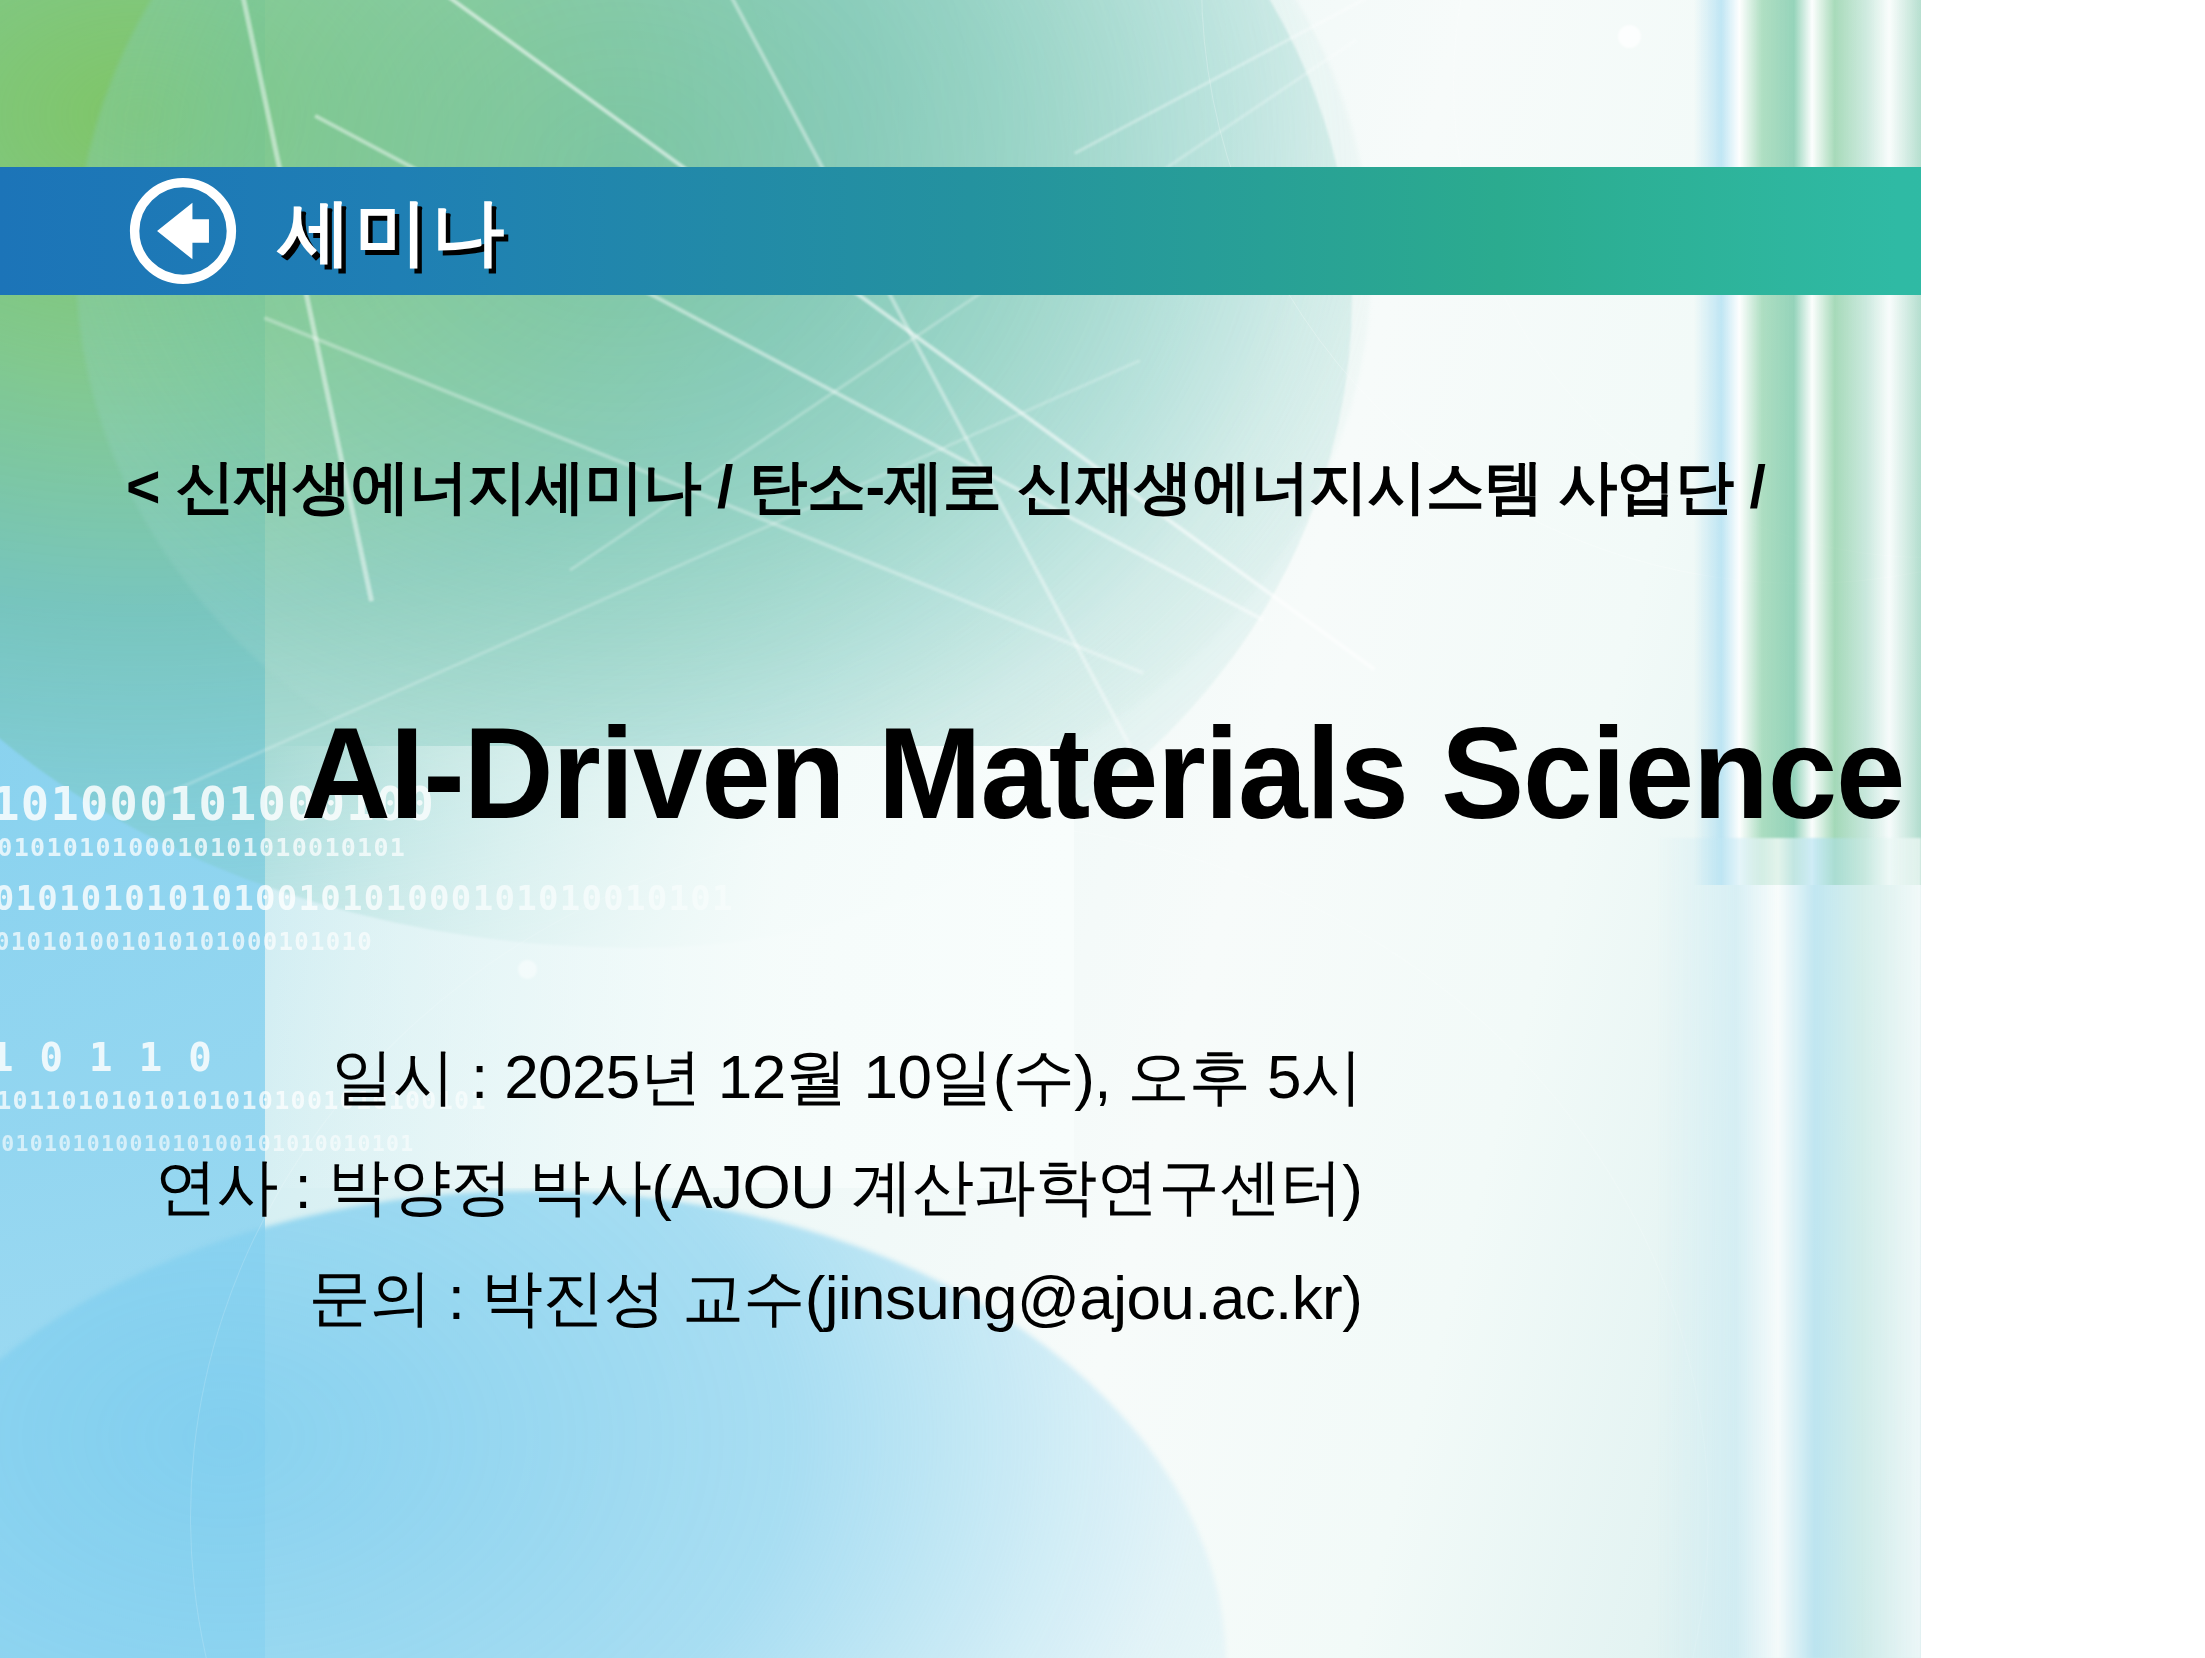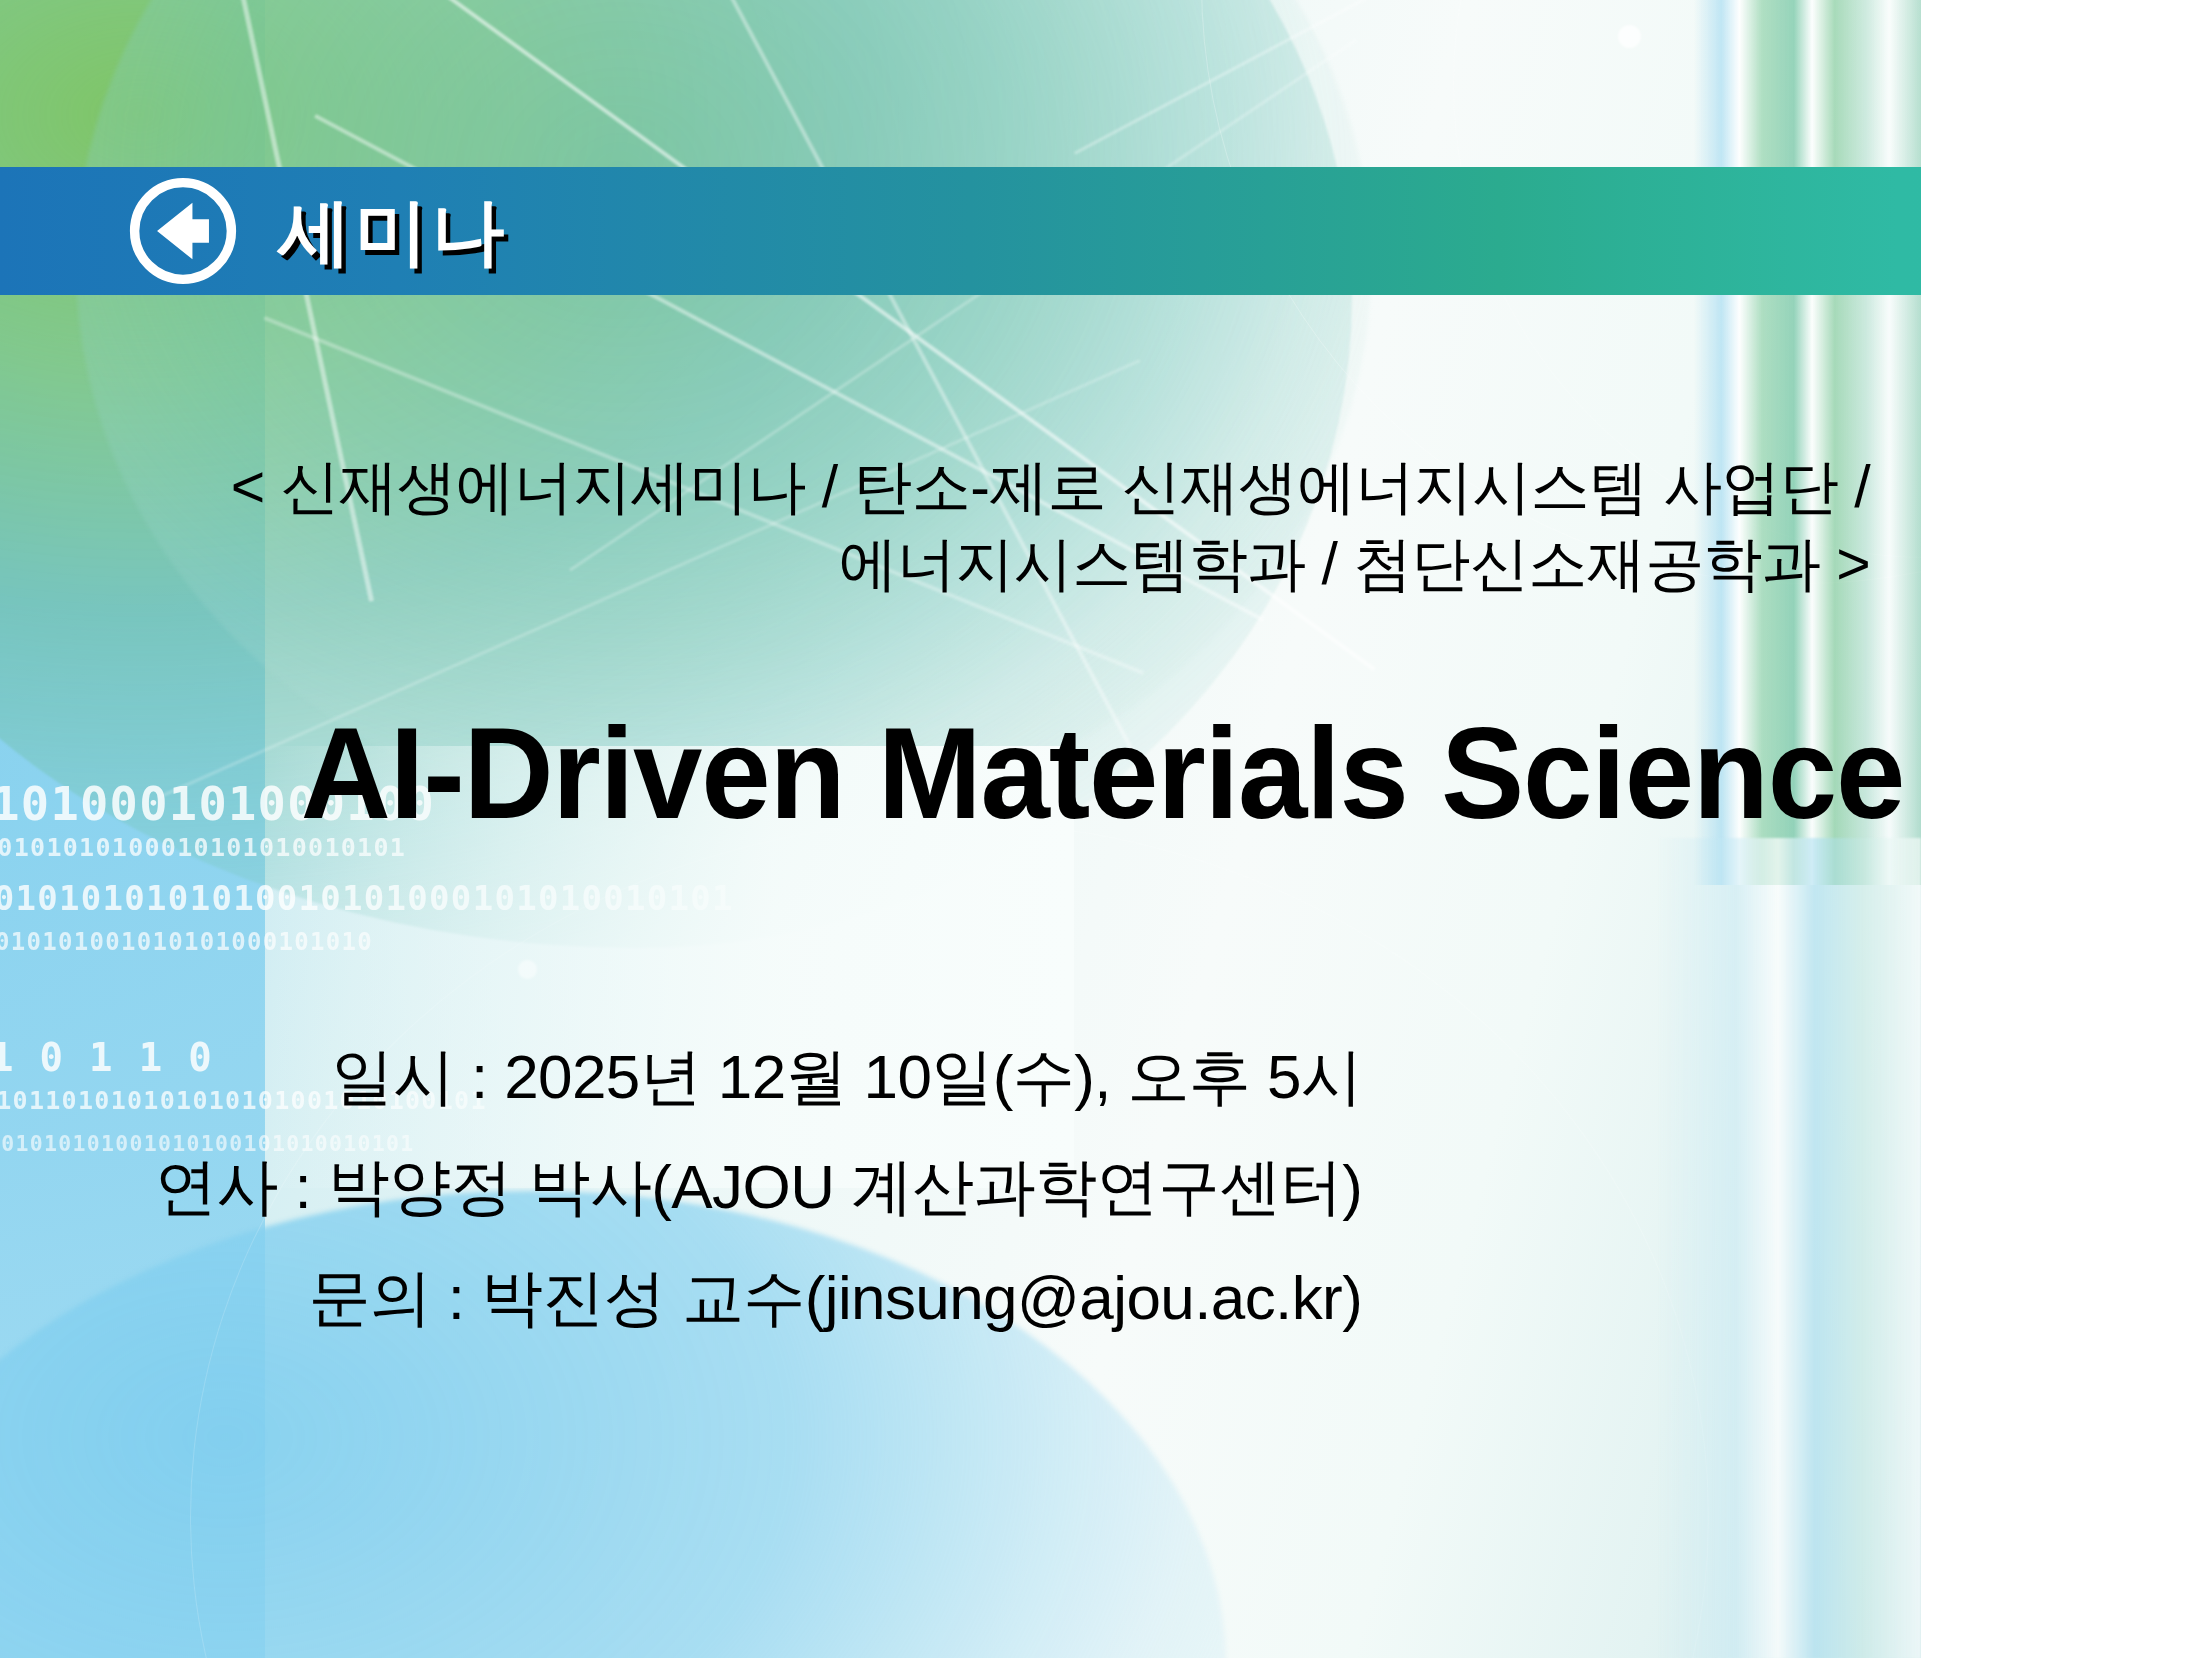--- a/index.html
+++ b/index.html
@@ -194,23 +194,23 @@
     text-shadow: 4.4px 5px 0 #000000;
     line-height: 1;
   }
 
   
   .subtitle {
     position: absolute;
     left: 126px;
     top: 449px;
     width: 1744px;
-    text-align: right;
+    text-align: left;
     font-size: 59px;
-    font-weight: 400;
+    font-weight: 700;
     color: #000000;
     line-height: 1.30;
     letter-spacing: -0.6px;
   }
 
   .main-title {
     position: absolute;
     left: 0;
     top: 708px;
     width: 2205px;
@@ -293,21 +293,20 @@
     <svg viewBox="0 0 100 100" width="118" height="118" aria-hidden="true">
       <circle cx="50" cy="50" r="41" fill="none" stroke="#ffffff" stroke-width="8"></circle>
       <path d="M58 26 L28 50 L58 74 L58 60 L72 60 L72 40 L58 40 Z" fill="#ffffff"></path>
     </svg>
   </div>
 
   <div class="header-title">세미나</div>
 
   <div class="subtitle">
     <div>&lt; 신재생에너지세미나 / 탄소-제로 신재생에너지시스템 사업단 /</div>
-    <div>에너지시스템학과 / 첨단신소재공학과 &gt;</div>
   </div>
 
   <div class="main-title">AI-Driven Materials Science</div>
 
   <div class="details">
     <div class="detail-line">일시 : 2025년 12월 10일(수), 오후 5시</div>
     <div class="detail-line">연사 : 박양정 박사(AJOU 계산과학연구센터)</div>
     <div class="detail-line">문의 : 박진성 교수(jinsung@ajou.ac.kr)</div>
   </div>
 

